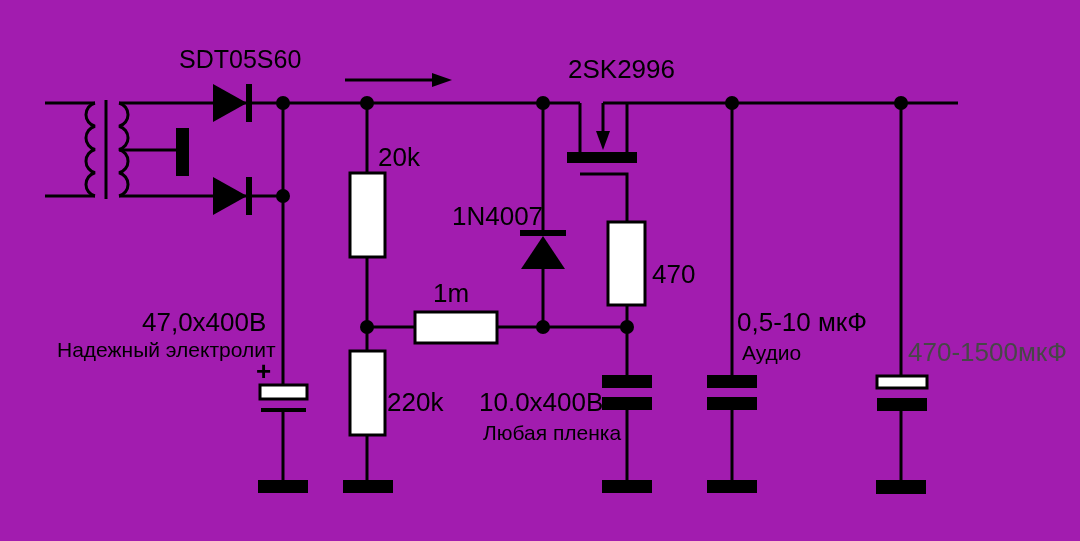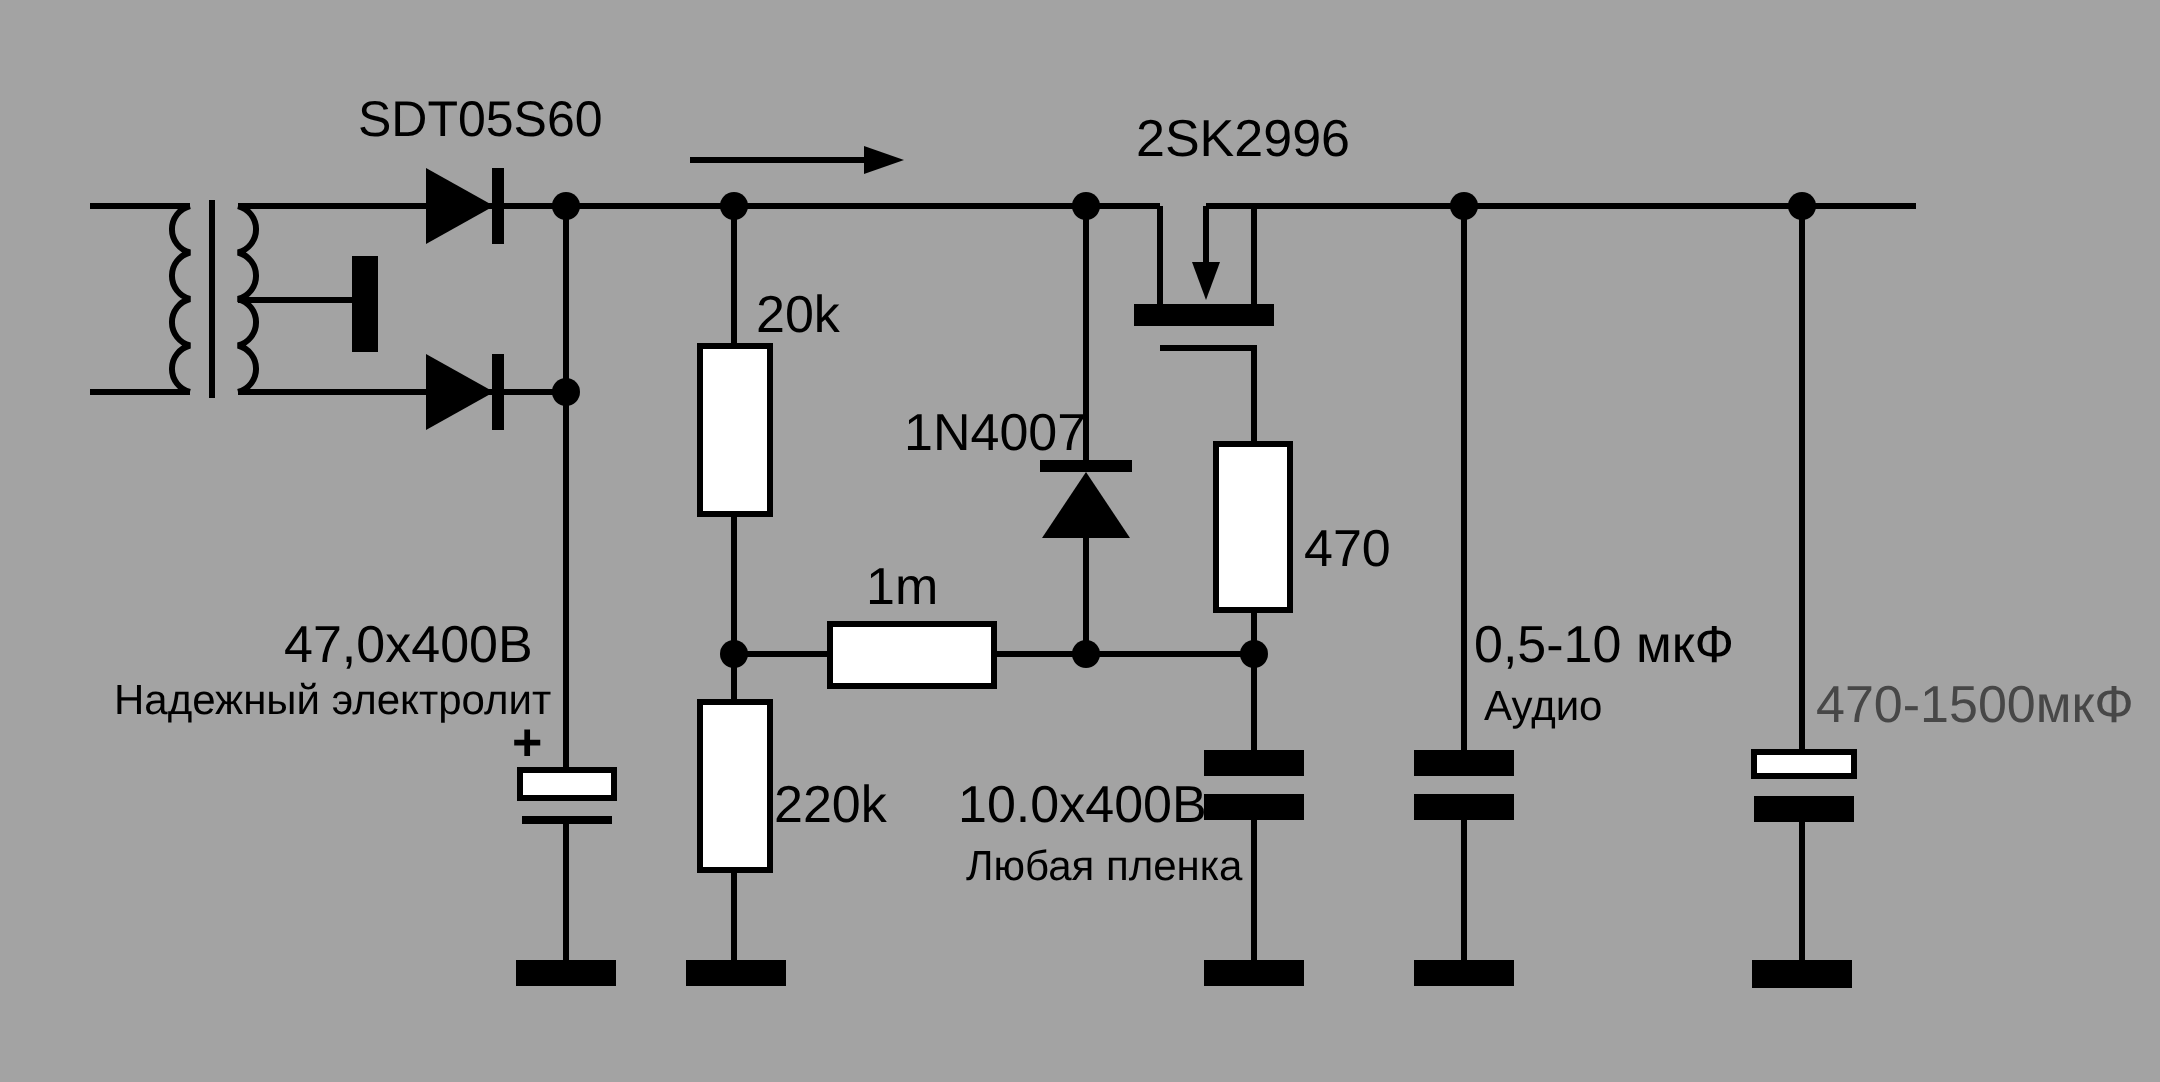--- a/index.html
+++ b/index.html
@@ -1,16 +1,16 @@
 <!DOCTYPE html>
 <html><head>
 <meta charset="utf-8">
 <style>
   html,body{margin:0;padding:0;background:#ffffff;}
-  .stage{position:relative;width:1080px;height:541px;background:#a3a3a3;overflow:hidden;}
+  .stage{position:relative;width:1080px;height:541px;background:#a21caf;overflow:hidden;}
   svg{position:absolute;left:0;top:0;}
   .wire{stroke:#000;stroke-width:3;fill:none;}
   .solid{fill:#000;stroke:none;}
   .boxed{fill:#fff;stroke:#000;stroke-width:3;}
   text{font-family:"Liberation Sans","DejaVu Sans",sans-serif;fill:#000;}
   .t26{font-size:26px;}
   .t25{font-size:25px;}
   .t21{font-size:21px;}
   .plus{font-size:26px;font-weight:bold;}
   .muted{fill:#474747;}

